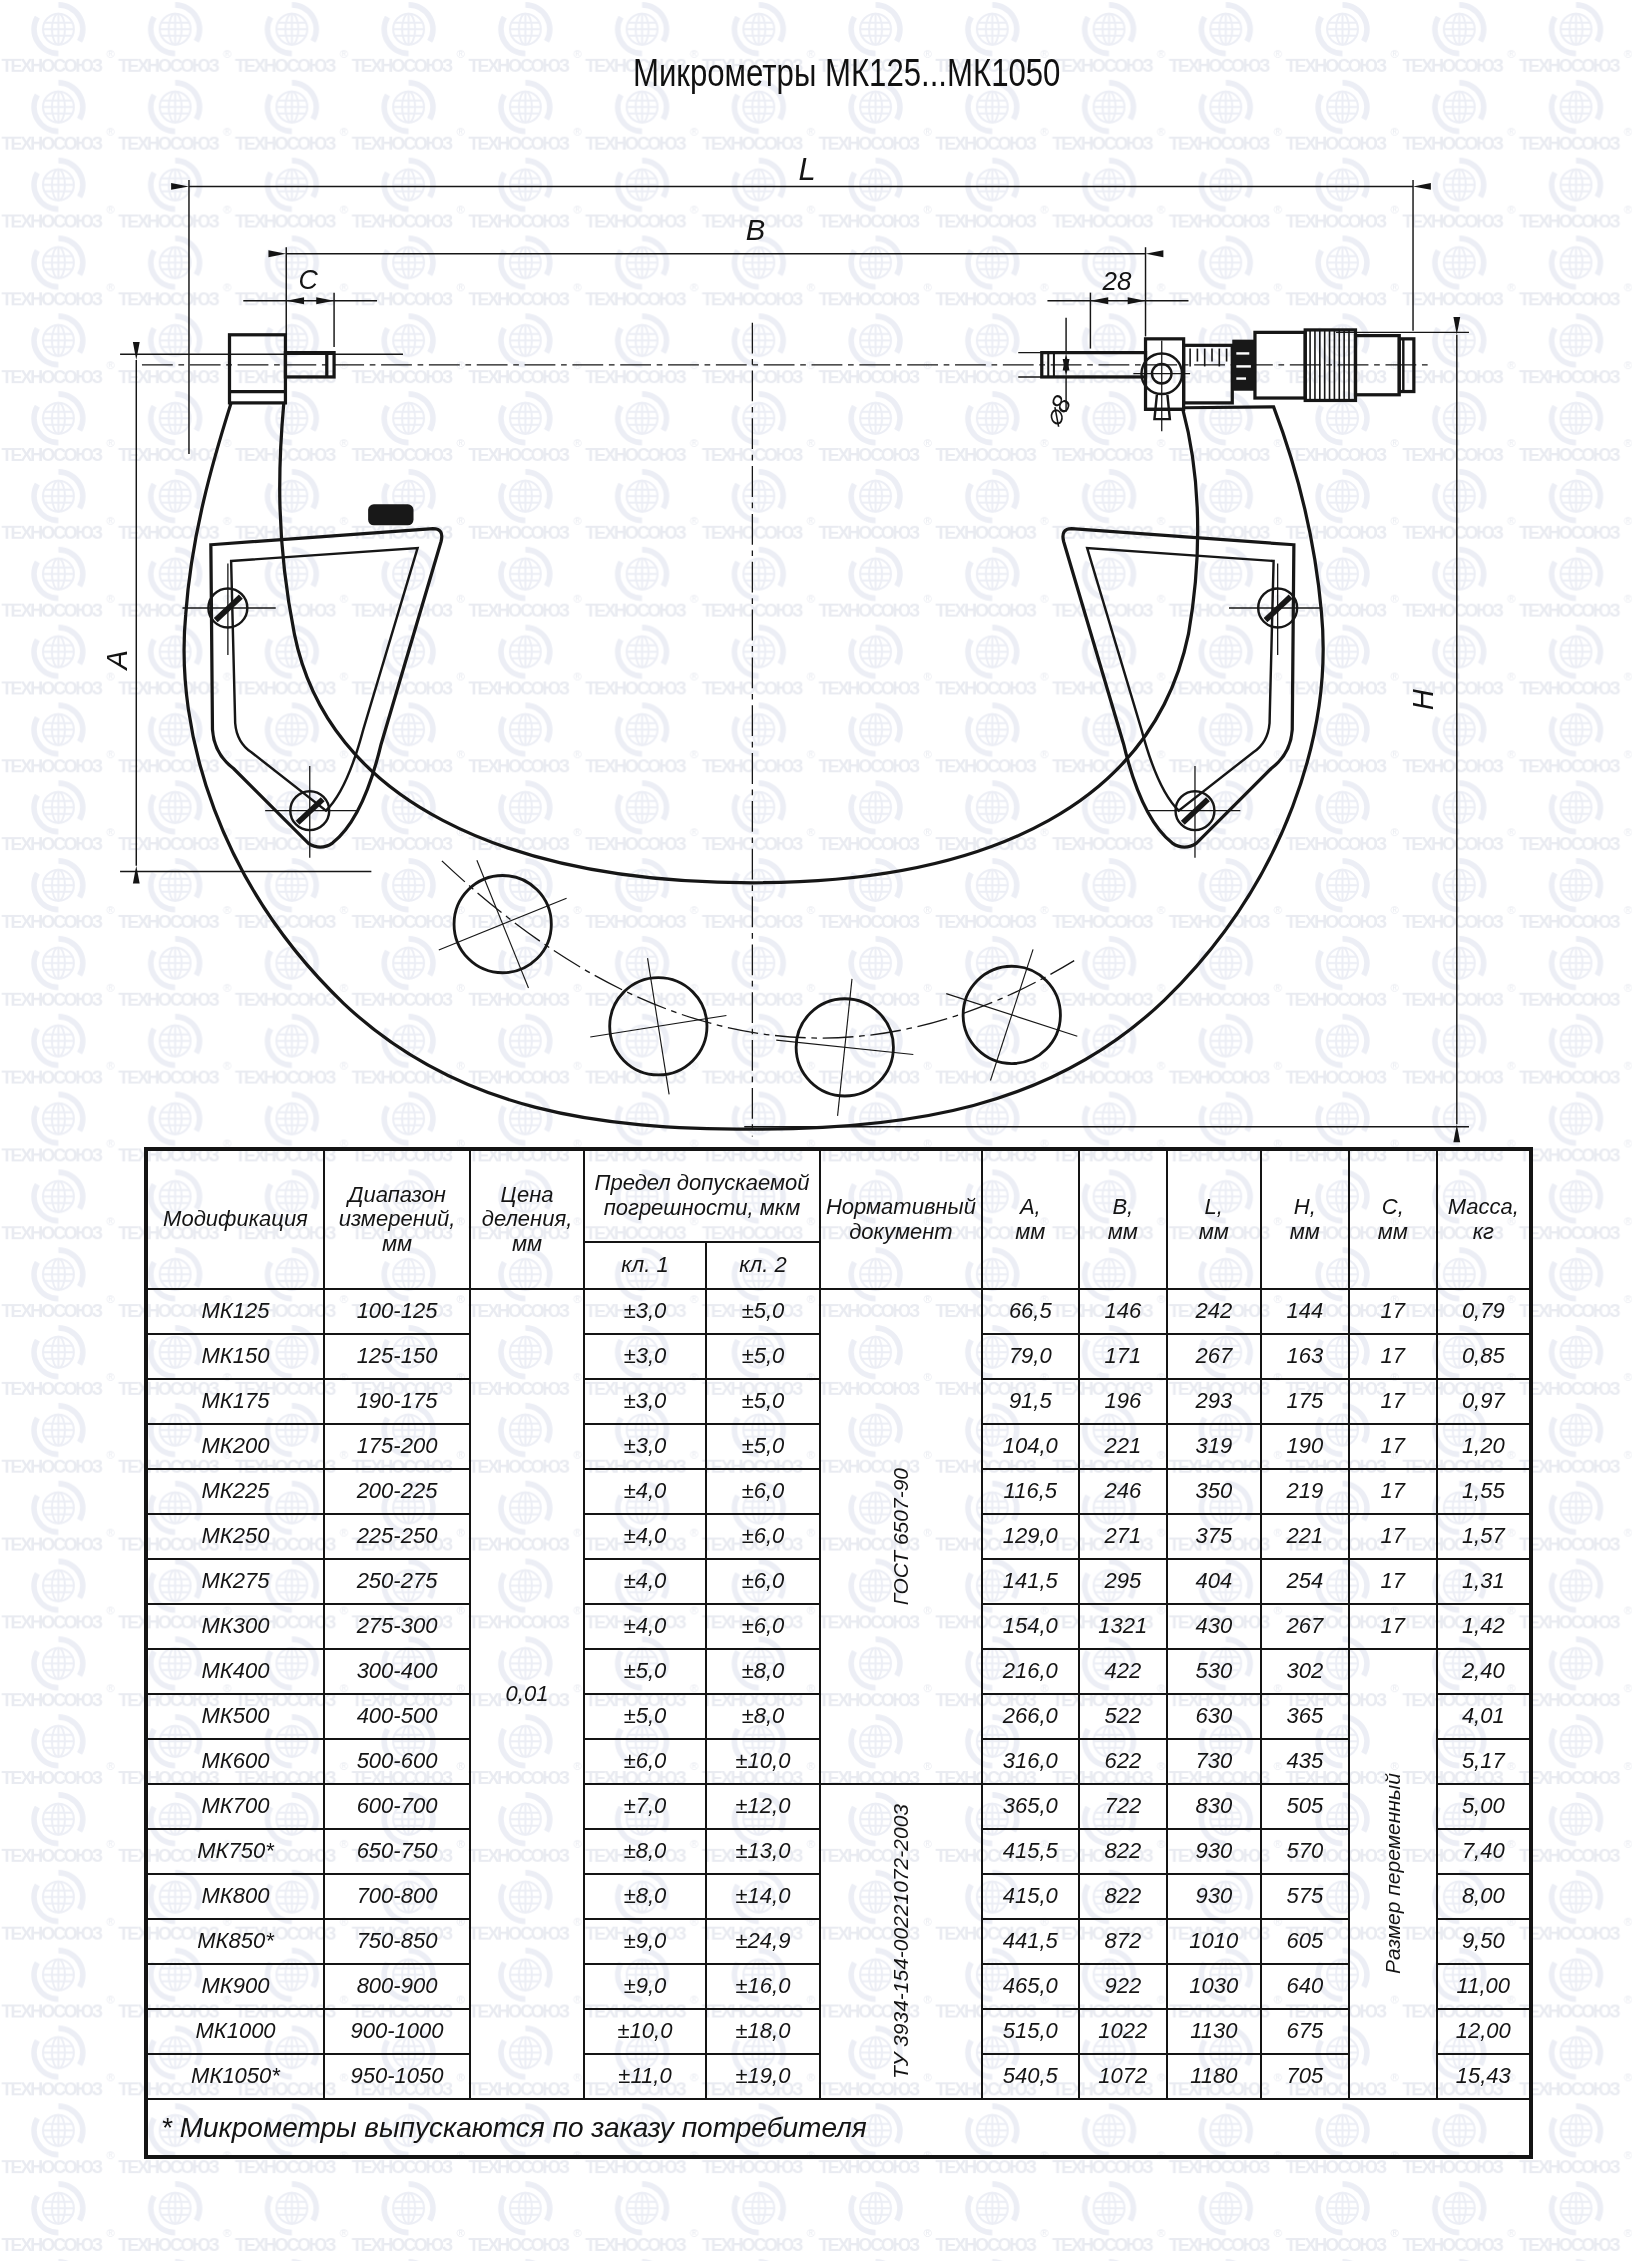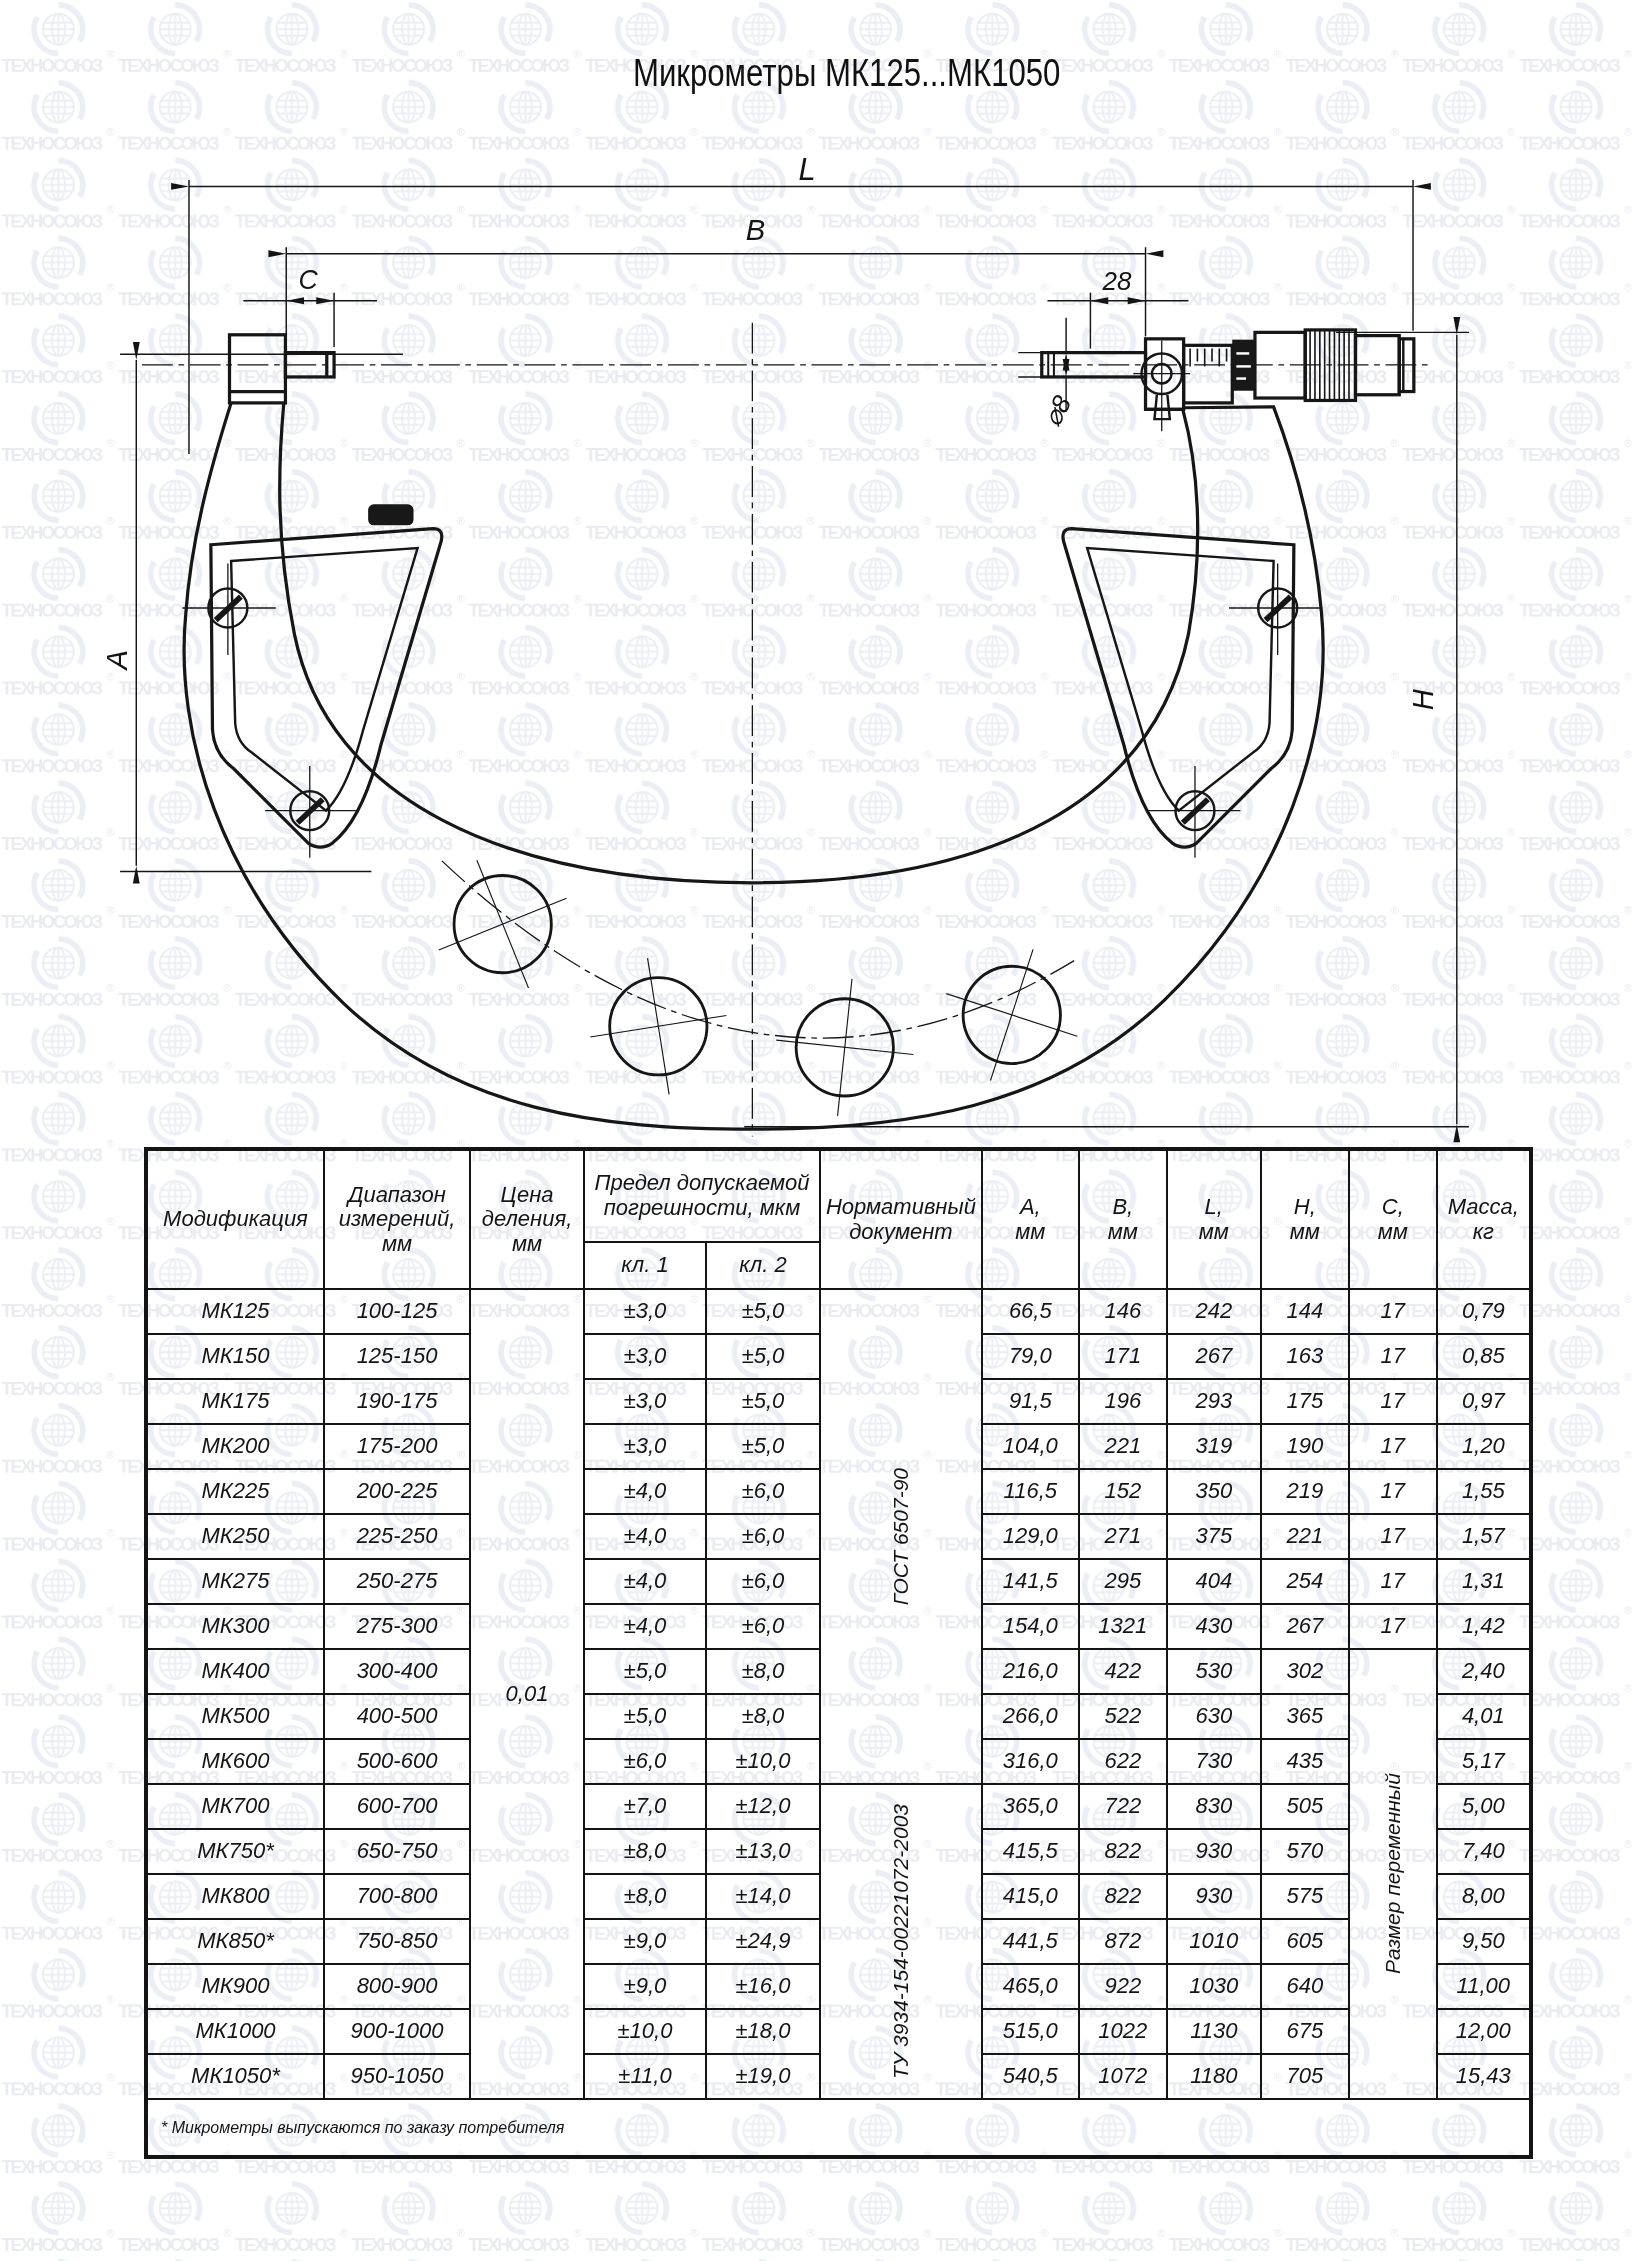--- a/index.html
+++ b/index.html
@@ -26,21 +26,21 @@
   }
   #spec-table thead tr:first-child{height:93px;}
   #spec-table thead tr:last-child{height:47px;}
   #spec-table tbody tr{height:45px;}
   #spec-table td.rot{padding:0;}
   #spec-table td.rot div{
     writing-mode:vertical-rl;transform:rotate(180deg);margin:0 auto;
     white-space:nowrap;font-size:21px;
   }
   #spec-table td.foot{
-    text-align:left;font-size:16px;padding:6.5px 13px;height:42px;
+    text-align:left;font-size:28px;padding:6.5px 13px;height:42px;
   }
   .hsmall{font-size:20px;}
 </style>
 </head>
 <body>
 
 <svg id="wm-layer" width="1632" height="2261" xmlns="http://www.w3.org/2000/svg" viewBox="0 0 2013 2789">
   <defs>
     <pattern id="wm" width="144" height="96" patternUnits="userSpaceOnUse">
       <g stroke="#eceef5" fill="none">
@@ -344,21 +344,21 @@
         <td>190</td>
         <td>17</td>
         <td>1,20</td>
       </tr>
       <tr>
         <td>МК225</td>
         <td>200-225</td>
         <td>±4,0</td>
         <td>±6,0</td>
         <td>116,5</td>
-        <td>152</td>
+        <td>246</td>
         <td>350</td>
         <td>219</td>
         <td>17</td>
         <td>1,55</td>
       </tr>
       <tr>
         <td>МК250</td>
         <td>225-250</td>
         <td>±4,0</td>
         <td>±6,0</td>

